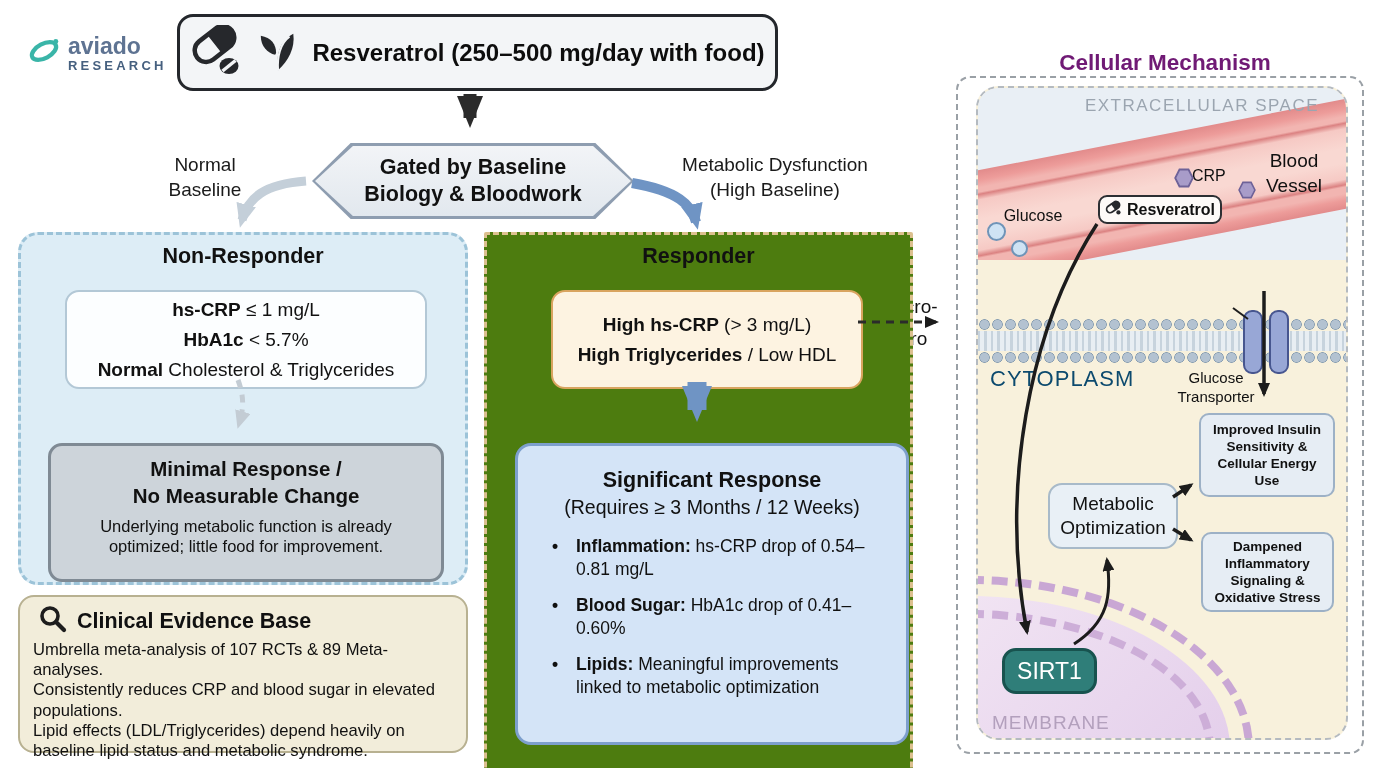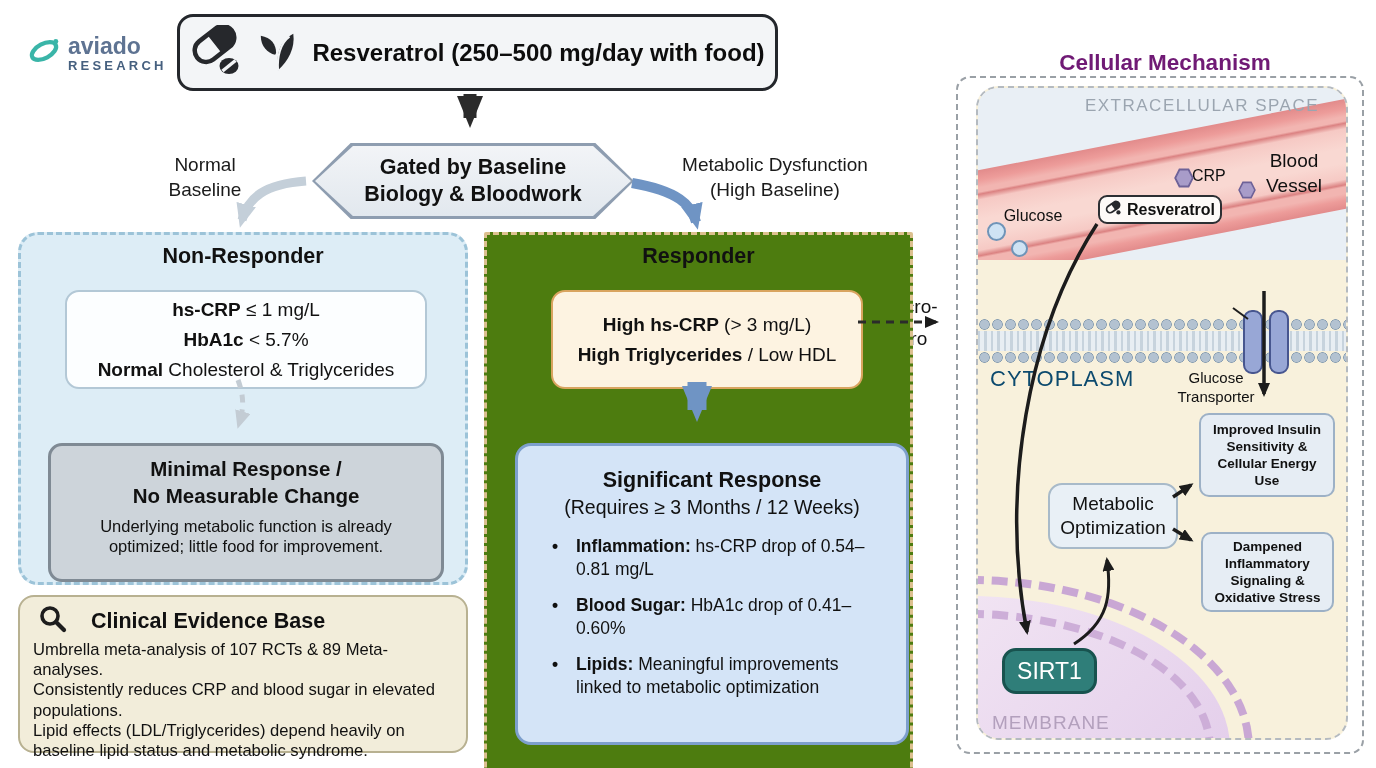--- a/index.html
+++ b/index.html
@@ -45,21 +45,21 @@
   .crit-line { text-align:center; font-size:19px; line-height:30px; }
   .crit-line b { font-weight:bold; }
   #nr-out { left:27px; top:208px; width:396px; height:139px; background:#cdd4da;
             border:3px solid #7f8a94; border-radius:14px; padding-top:9px; }
   #nr-out .t { font-size:20.5px; font-weight:bold; line-height:27px; }
   #nr-out .b { font-size:16.5px; line-height:20px; margin-top:7px; padding:0 16px; }
 
   
   #evidence { left:18px; top:595px; width:450px; height:158px; background:#f2edda;
               border:2.5px solid #b8b191; border-radius:16px; padding:8px 13px 0 13px; }
-  #evidence .head { display:flex; align-items:center; gap:24px; padding-left:6px; margin-bottom:3px; }
+  #evidence .head { display:flex; align-items:center; gap:10px; padding-left:6px; margin-bottom:3px; }
   #evidence .t { font-size:21.5px; font-weight:bold; }
   #evidence .line { font-size:16.6px; line-height:20.2px; }
 
   
   #r-panel { left:484px; top:232px; width:429px; height:661px; background:#4d7c0f;
              border:3px dashed #dcc08f; border-radius:2px; }
   #r-crit { left:64px; top:47px; width:312px; height:99px; background:#fdf3e1; border:2px solid #d9a45f; }
   #sig { left:28px; top:208px; width:394px; height:302px; background:#d4e4f7;
          border:3px solid #7d9fcc; border-radius:16px; padding-top:21px; }
   #sig .t { font-size:21.5px; font-weight:bold; line-height:27px; }

